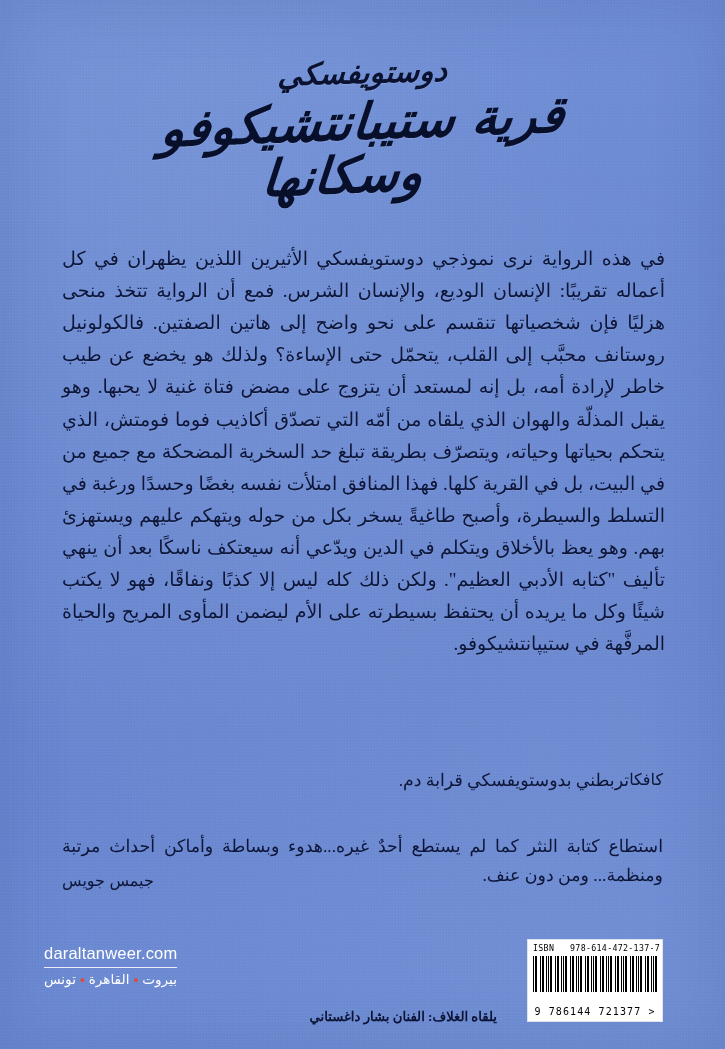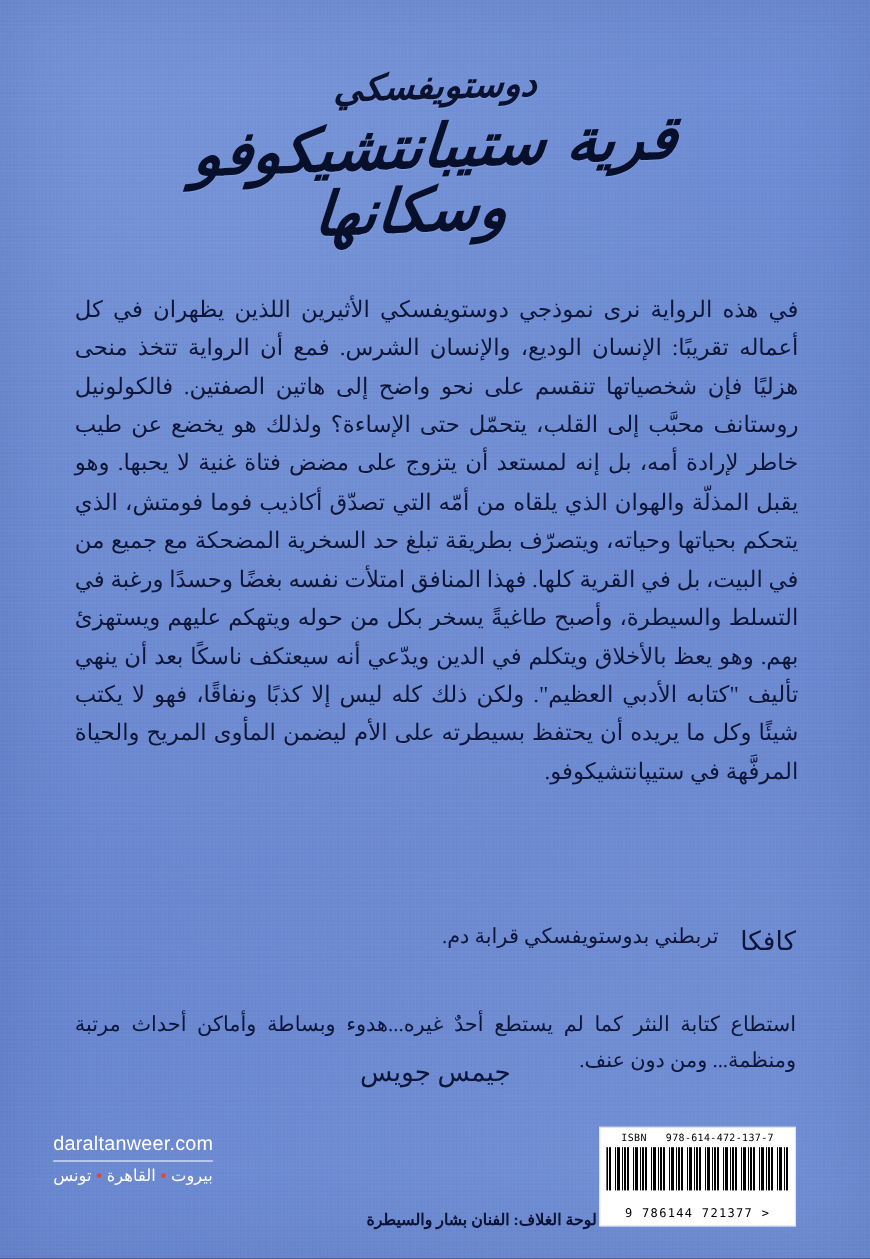--- a/index.html
+++ b/index.html
@@ -124,47 +124,46 @@
     text-align: justify;
     text-align-last: right;
     margin: 0;
     font-family: "Liberation Serif", "DejaVu Serif", serif;
   }
   .quote-row {
     display: flex;
     flex-direction: row-reverse;
     align-items: flex-start;
     justify-content: flex-end;
-    gap: 18px;
   }
   .quote-row .quote-text { flex: 1 1 auto; }
   .quote-attrib {
     flex: 0 0 auto;
-    font-size: 22px;
+    font-size: 16px;
     line-height: 1.7;
     color: #0d1638;
     white-space: nowrap;
-    font-family: Liberation Serif, serif;
+    font-family: Liberation Sans, sans-serif;
   }
 
   
   .footer {
     position: absolute;
     left: 0; right: 0;
     bottom: 0;
     height: 118px;
     z-index: 4;
   }
 
   
   .barcode-box {
     position: absolute;
     top: 8px;
     right: 62px;
-    width: 164px;
+    width: 136px;
     background: #ffffff;
     padding: 4px 5px 3px 5px;
     box-sizing: border-box;
     direction: ltr;
     border: 1px solid #dfe3ea;
   }
   .barcode-isbn {
     font-family: "DejaVu Sans Mono", "Liberation Mono", monospace;
     font-size: 8.3px;
     letter-spacing: .3px;
@@ -292,40 +291,40 @@
 
     <div class="quote-block">
       <div class="quote-row">
         <p class="quote-text">تربطني بدوستويفسكي قرابة دم.</p>
         <span class="quote-attrib">كافكا</span>
       </div>
     </div>
 
     <div class="quote-block">
       <p class="quote-text">استطاع كتابة النثر كما لم يستطع أحدٌ غيره...هدوء وبساطة وأماكن أحداث مرتبة ومنظمة... ومن دون عنف.</p>
-      <div style="text-align:center;margin-top:-24px;">
+      <div style="text-align:left;margin-top:-24px;">
         <span class="quote-attrib">جيمس جويس</span>
       </div>
     </div>
 
   </div>
 
   <div class="footer">
 
     <div class="barcode-box">
       <div class="barcode-isbn">
         <span>ISBN</span>
         <span>&nbsp;</span>
         <span>978-614-472-137-7</span>
       </div>
       <div class="barcode-bars"></div>
       <div class="barcode-digits">9 786144 721377 &gt;</div>
     </div>
 
-    <div class="cover-credit">لوحة الغلاف: الفنان بشار والسيطرة</div>
+    <div class="cover-credit">يلقاه الغلاف: الفنان بشار داغستاني</div>
 
     <div class="publisher">
 
       <div class="pub-lines">
         <div class="pub-website">daraltanweer.com</div>
         <div class="pub-rule"></div>
         <div class="pub-cities">
           <span>بيروت</span><span class="sep">•</span><span>القاهرة</span><span class="sep">•</span><span>تونس</span>
         </div>
       </div>

